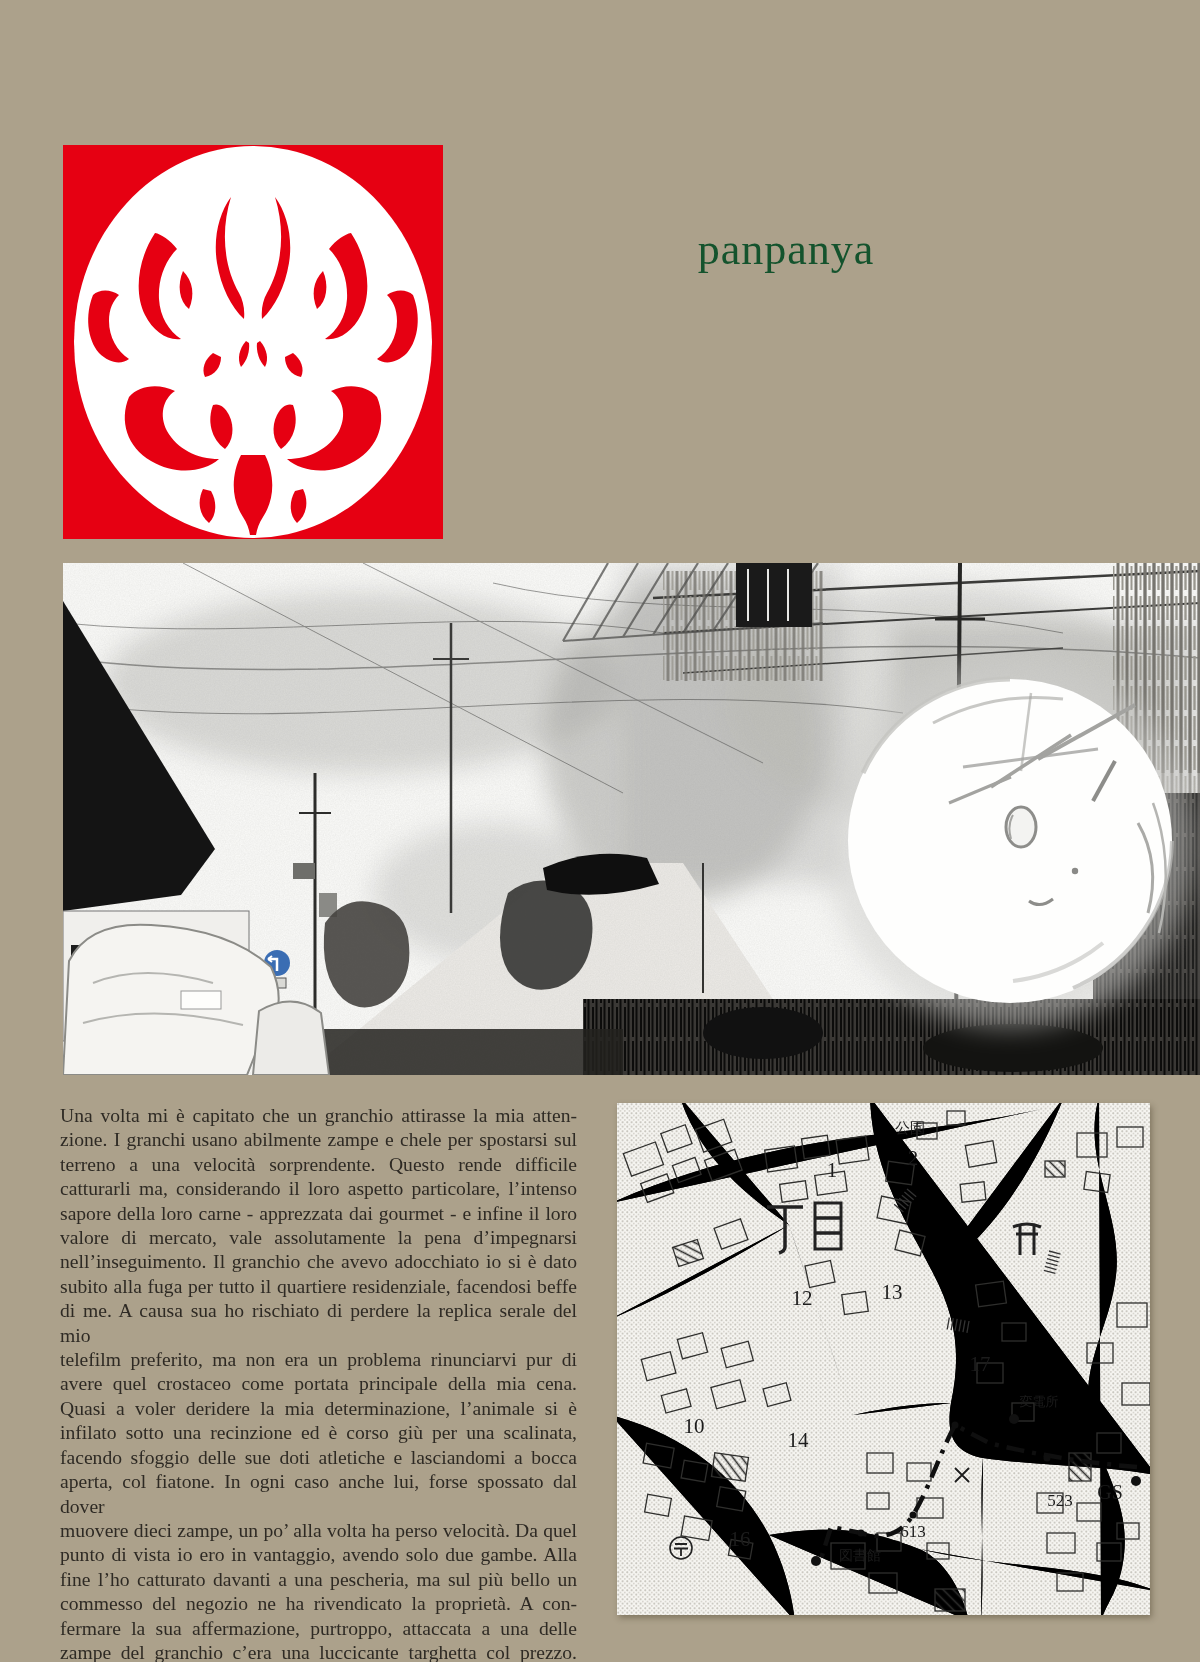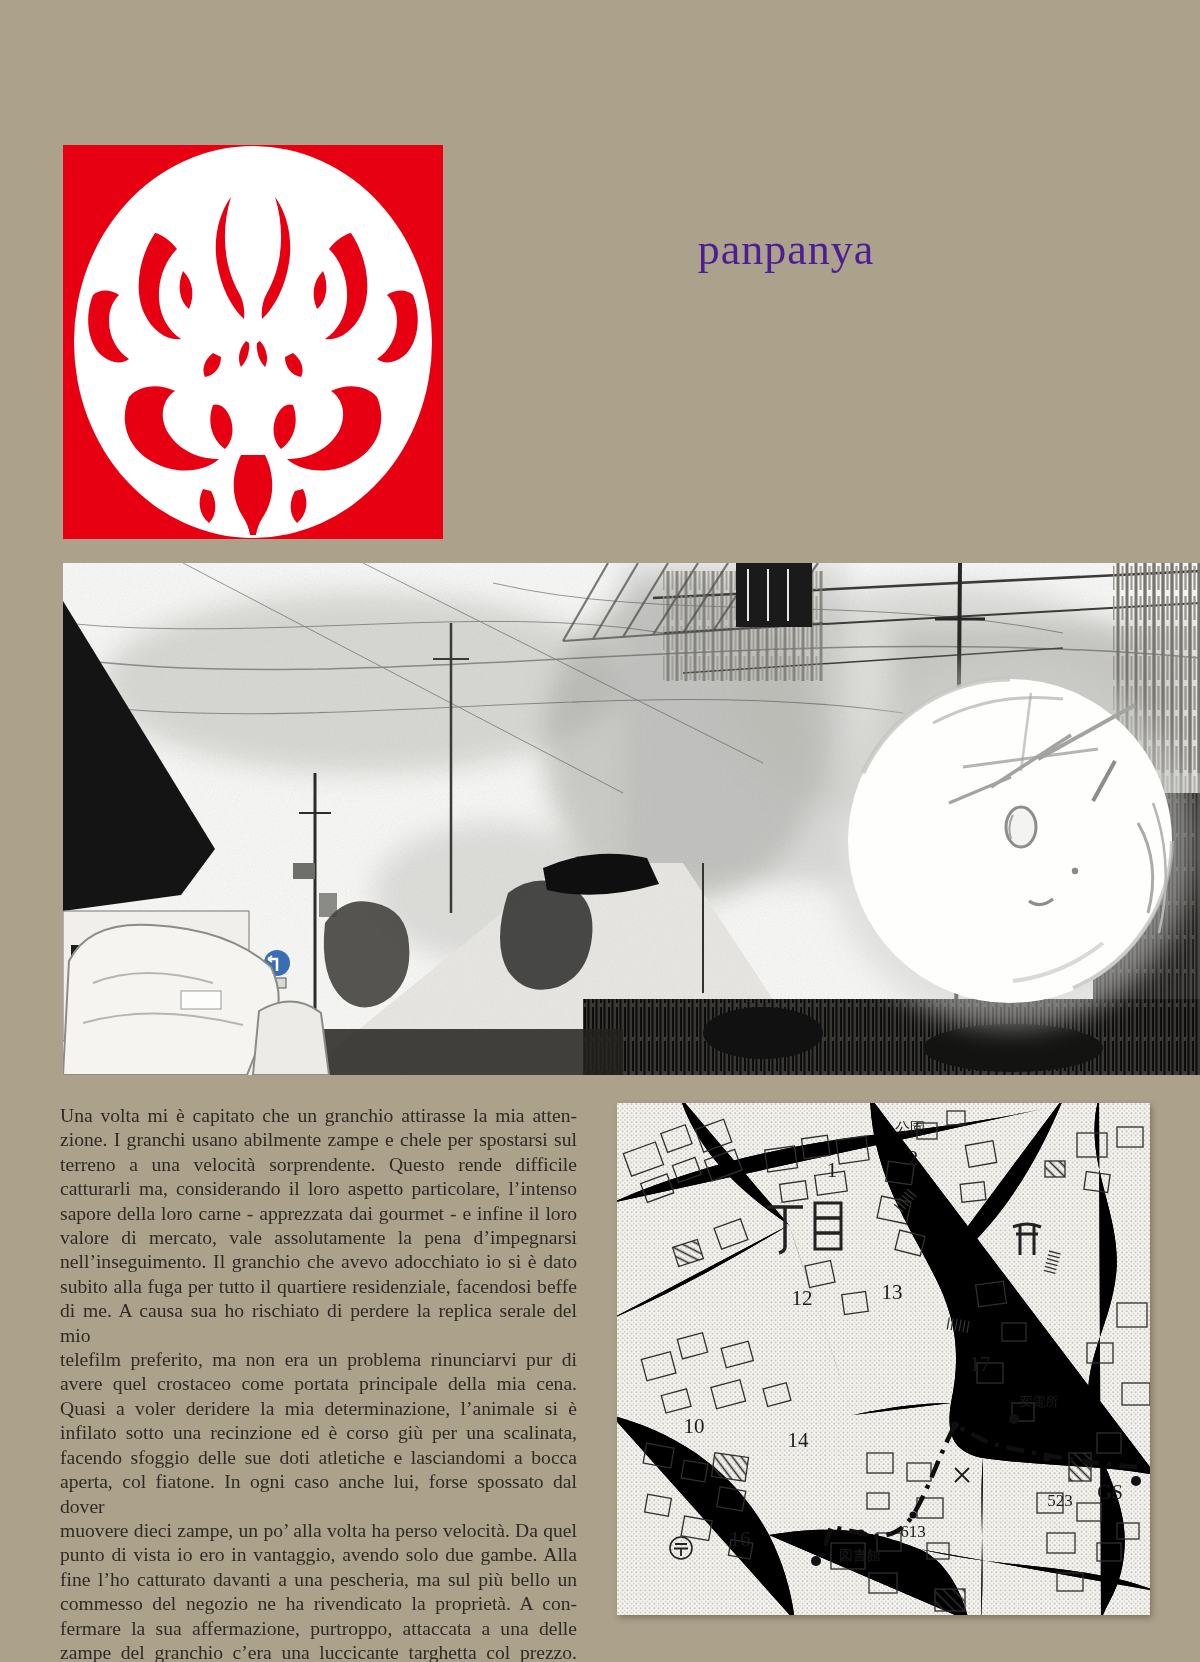--- a/index.html
+++ b/index.html
@@ -1,19 +1,19 @@
 <!DOCTYPE html>
 <html><head>
 <meta charset="utf-8">
 <style>
   html,body{margin:0;padding:0;}
   body{width:1200px;background:#aca18b;font-family:"Liberation Serif",serif;}
   .page{position:relative;width:1200px;height:1662px;background:#aca18b;overflow:hidden;}
   .logo{position:absolute;left:63px;top:145px;width:380px;height:394px;}
-  .titles{position:absolute;left:380px;top:226px;width:812px;text-align:center;color:#4c1d95;}
+  .titles{position:absolute;left:380px;top:226px;width:812px;text-align:center;color:#14532d;}
   .author{font-size:44px;line-height:1.1;letter-spacing:1px;}
   .book-title{font-size:56px;line-height:1.1;margin-top:36px;letter-spacing:0.5px;}
   .sketch{position:absolute;left:63px;top:563px;width:1137px;height:512px;background:#fbfbf9;}
   .sketch svg{display:block;width:100%;height:100%;}
   .story{position:absolute;left:60px;top:1104px;width:517px;font-size:19.6px;line-height:24.4px;
          color:#2e2a24;text-align:justify;text-align-last:justify;white-space:pre-line;}
   .map{position:absolute;left:617px;top:1103px;width:533px;height:512px;background:#e5e5e5;
        box-shadow:2px 3px 6px rgba(50,40,20,.35);}
   .map svg{display:block;width:100%;height:100%;}
   .bld rect{fill:none;stroke:#2f2f2d;stroke-width:1.3px;}

